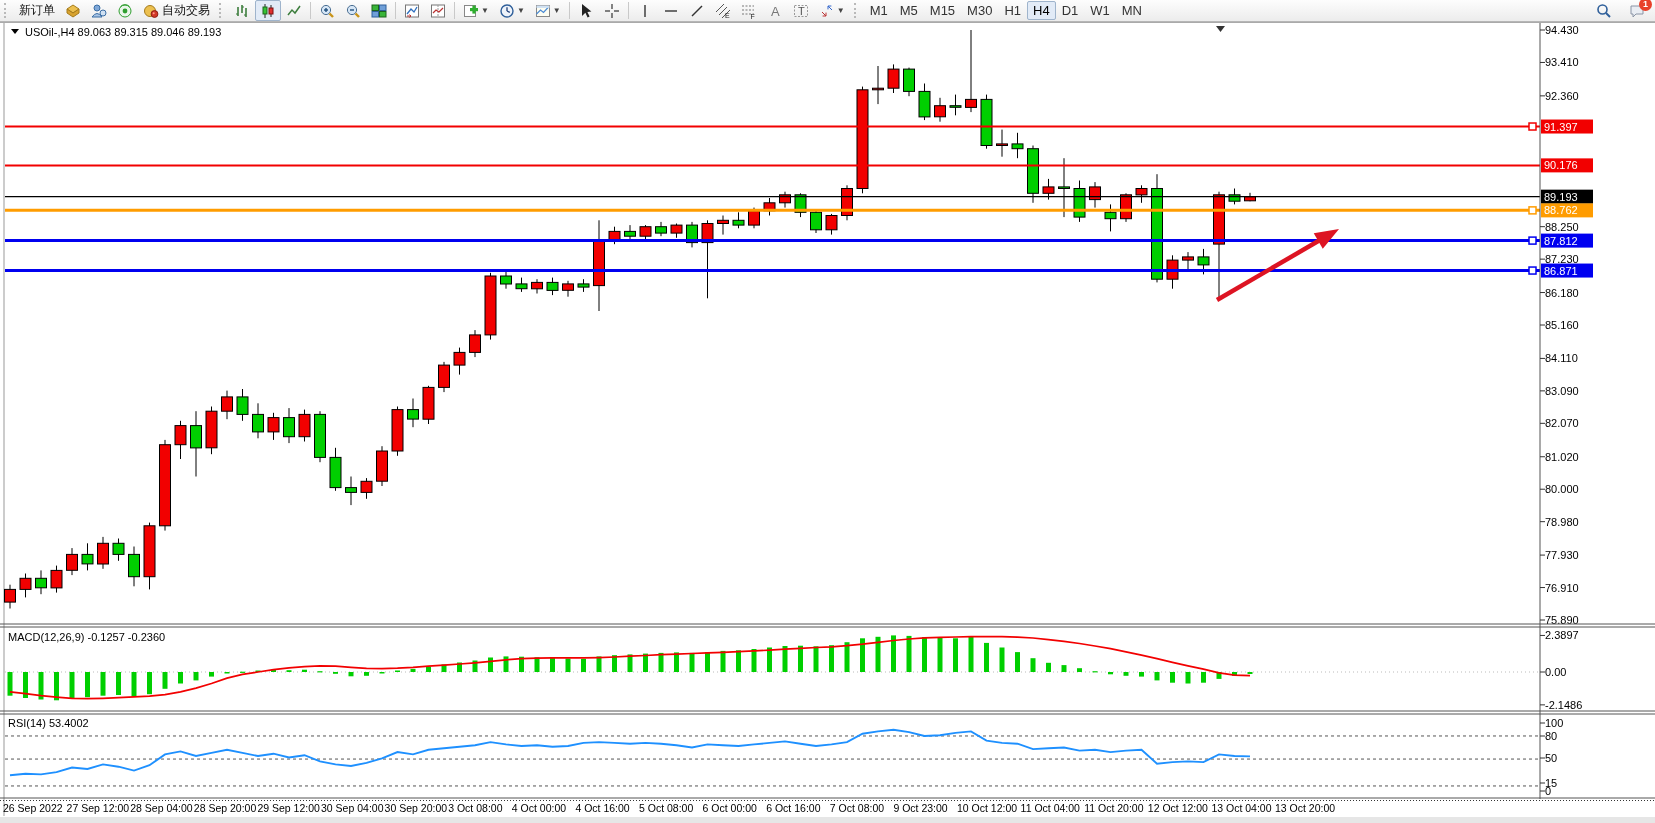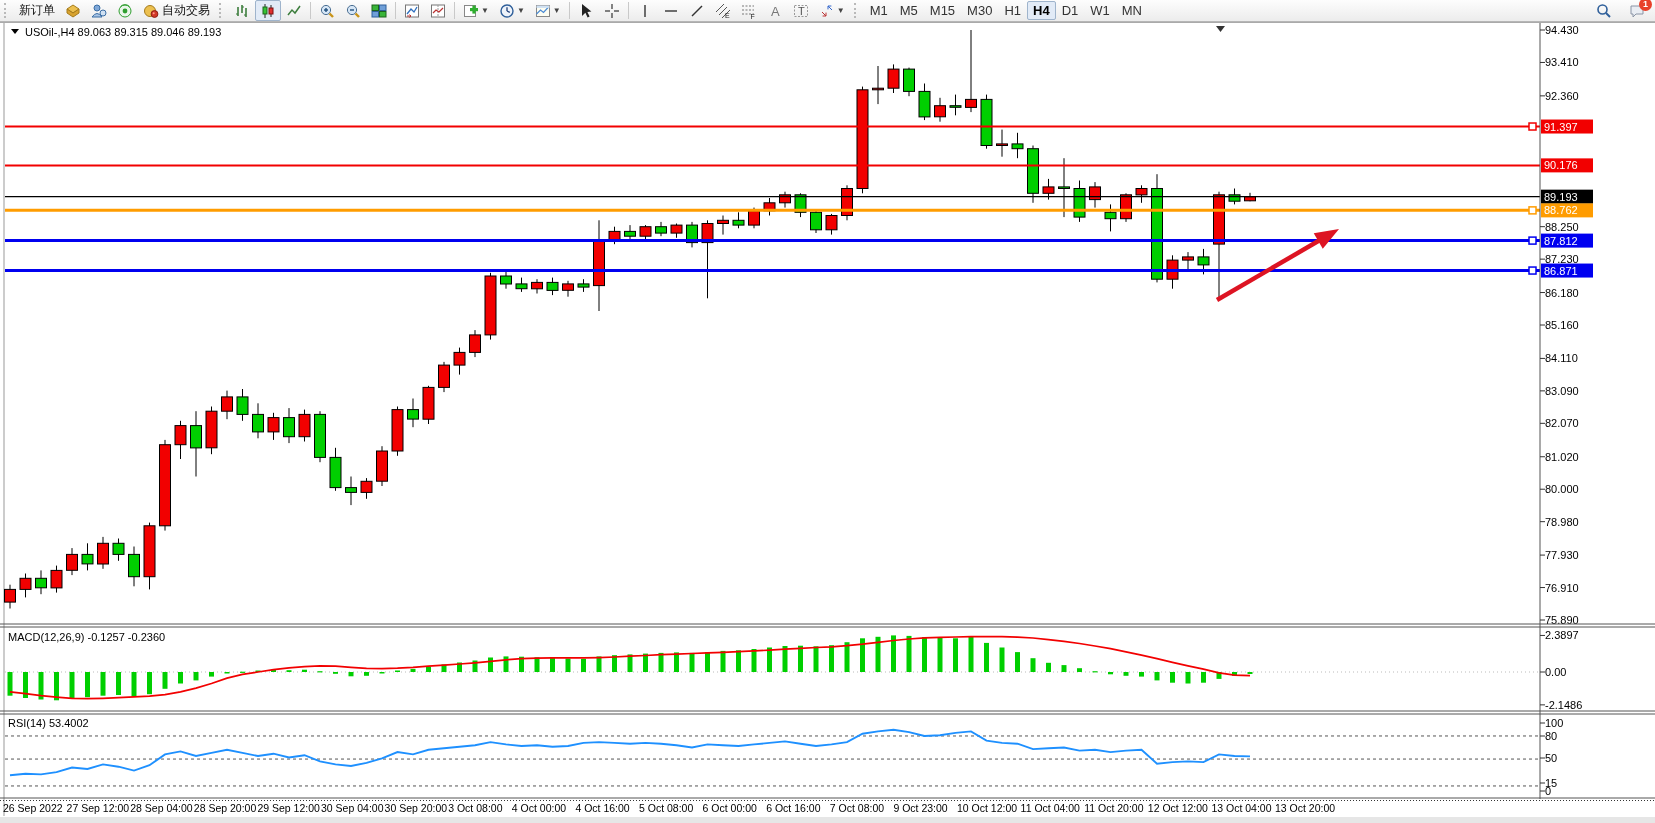--- a/index.html
+++ b/index.html
@@ -9,21 +9,21 @@
   
   #toolbar{position:absolute;left:0;top:0;width:1655px;height:21px;z-index:5;
     background:linear-gradient(#fdfdfd,#ececec);border-bottom:1px solid #b6b6b6;
     display:flex;align-items:center;font-size:12px;color:#111;white-space:nowrap;}
   .tb-item{display:flex;align-items:center;height:19px;padding:0 4px;border:1px solid transparent;border-radius:2px;}
   .tb-item.pressed{border:1px solid #9fb4cc;background:#e2ebf7;}
   .tb-text{margin-left:3px;}
   .grip{width:5px;height:15px;border-left:2px dotted #b9b9b9;margin:0 3px 0 4px;}
   .sep{width:1px;height:17px;background:#c9c9c9;margin:0 3px;}
   .tf{font-size:13px;color:#333;padding:1px 5px;border:1px solid transparent;border-radius:2px;}
-  .tf.active{border:1px solid #9fb4cc;background:#e2ebf7;color:#000;font-weight:bold;}
+  .tf.active{border:1px solid #9fb4cc;background:#e2ebf7;color:#000;}
   .caret{font-size:8px;color:#444;margin-left:2px;}
   .ic{width:16px;height:16px;display:block;}
   .right-zone{margin-left:auto;display:flex;align-items:center;margin-right:10px;}
   .chat-wrap{position:relative;margin-left:12px;}
   .badge{position:absolute;top:-5px;right:-7px;min-width:13px;height:13px;border-radius:7px;
     background:#e8402a;color:#fff;font-size:9px;line-height:13px;text-align:center;font-weight:bold;}
 </style>
 </head>
 <body>
 

